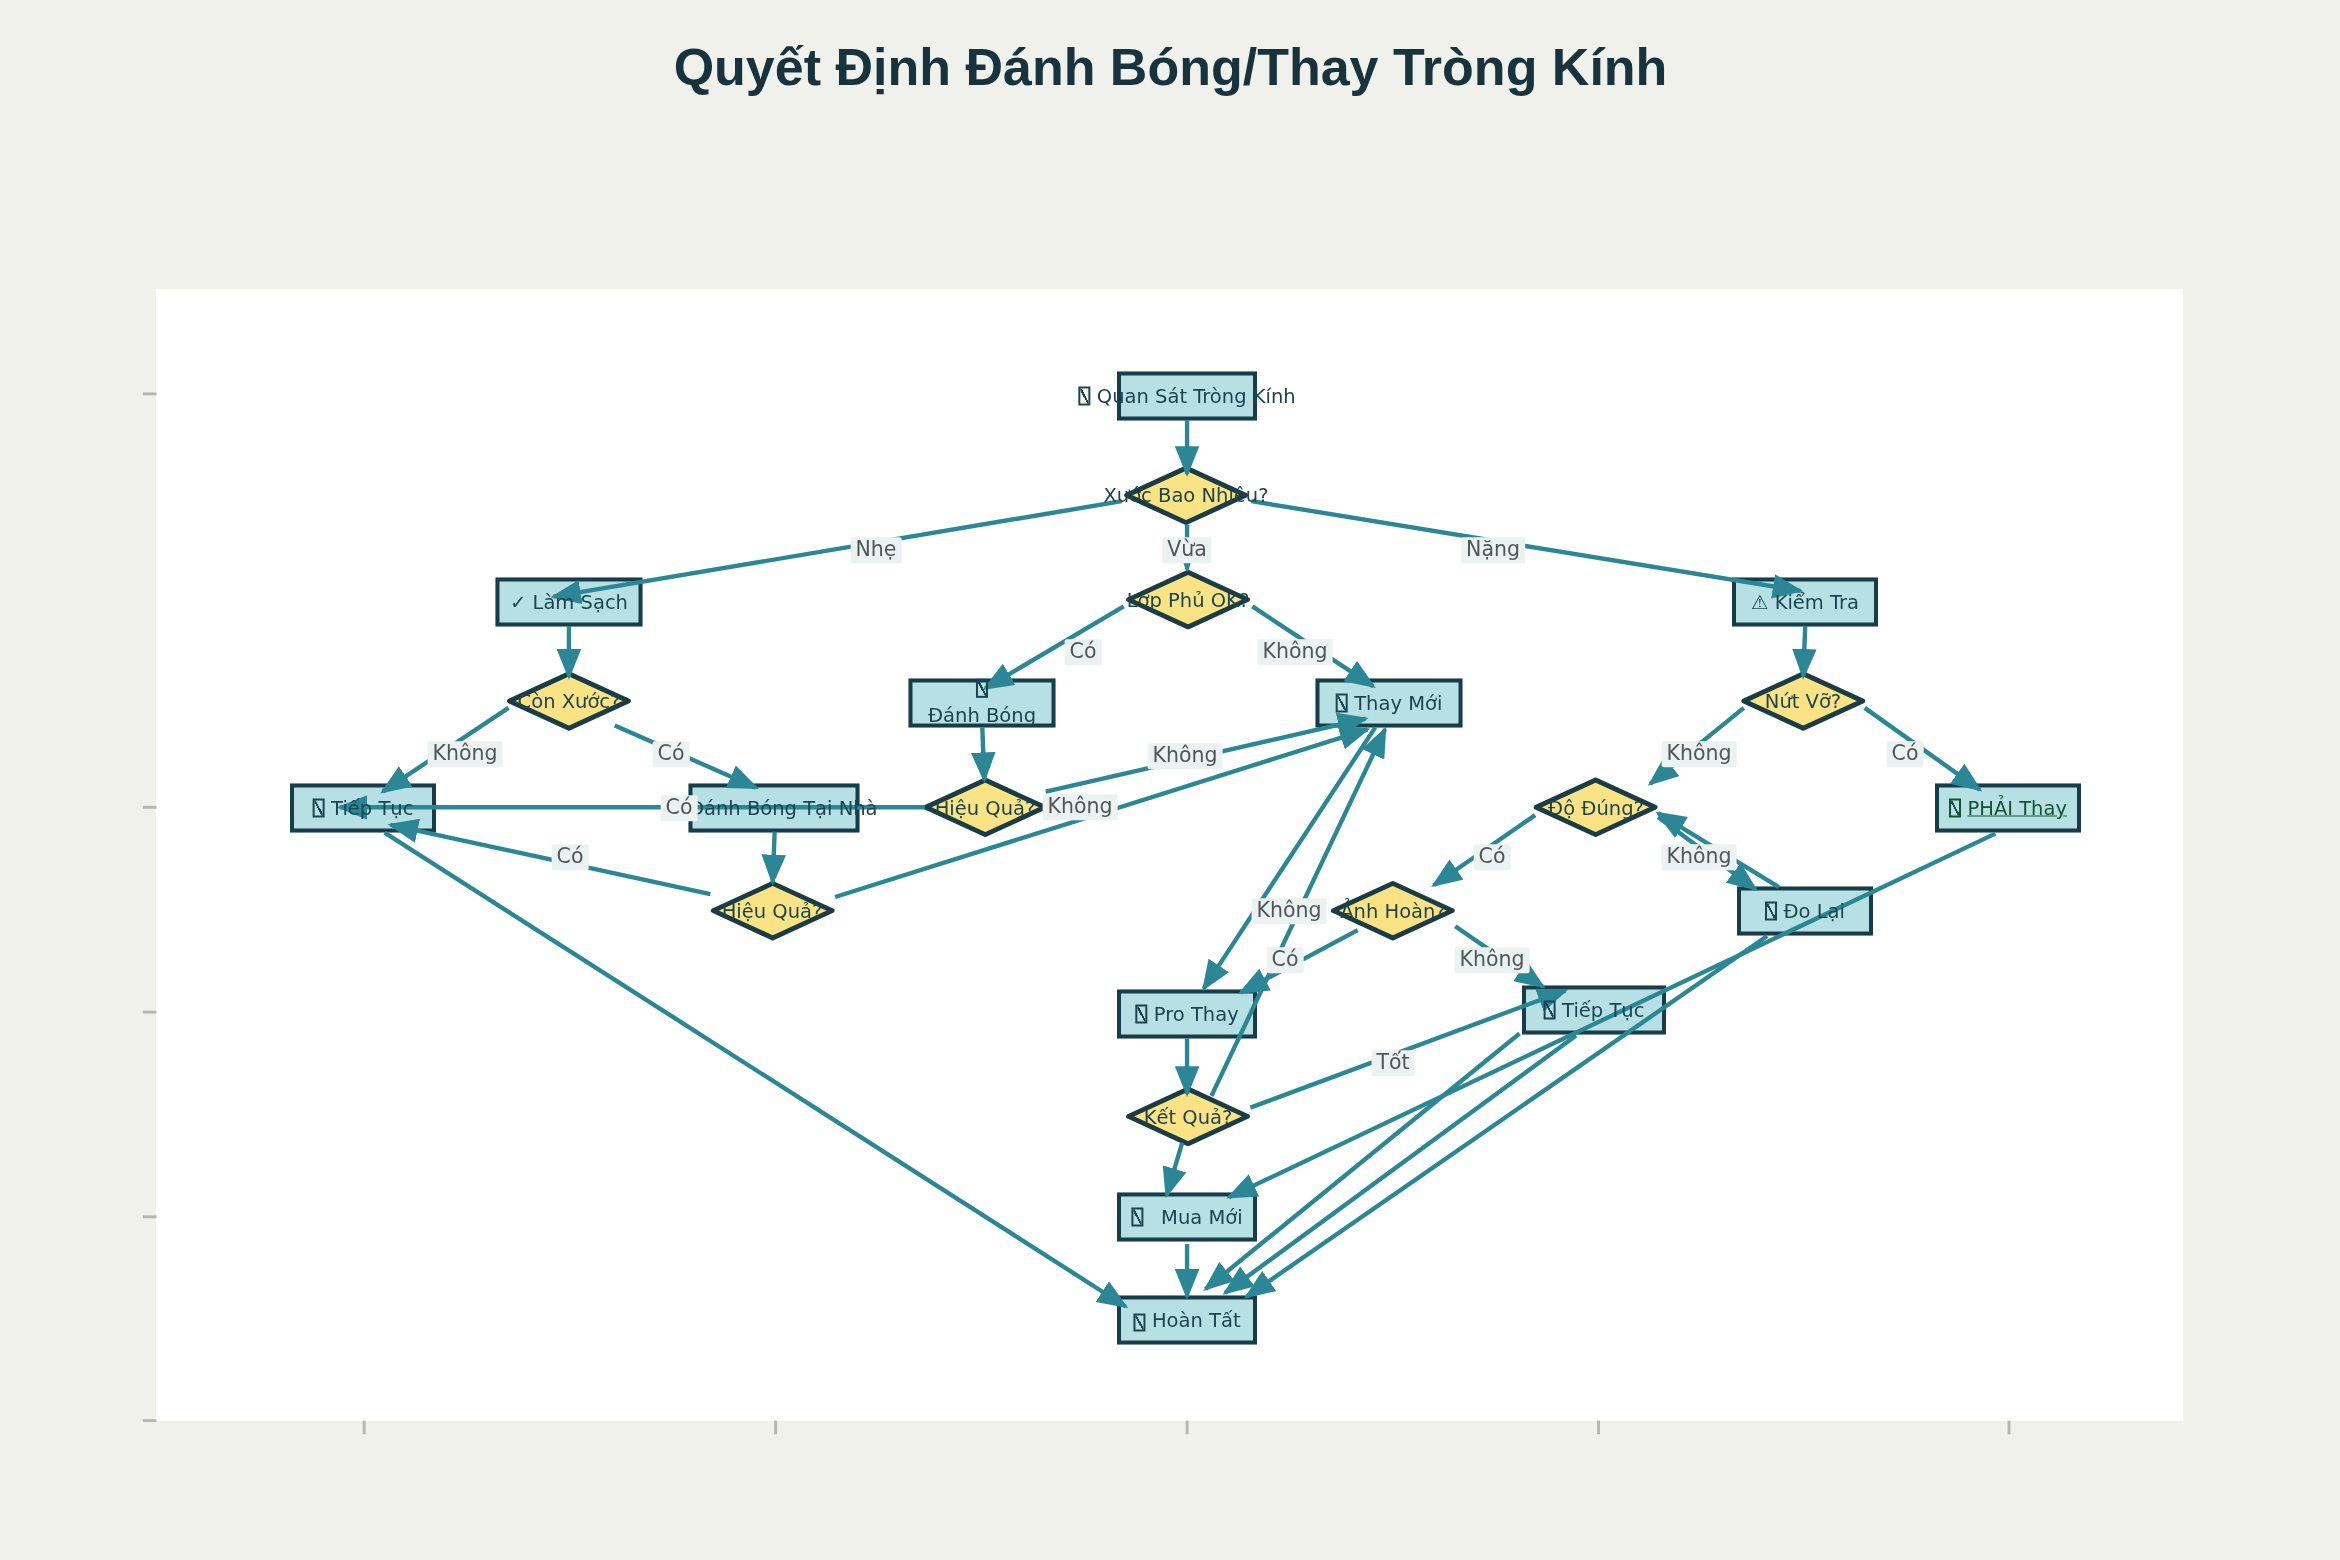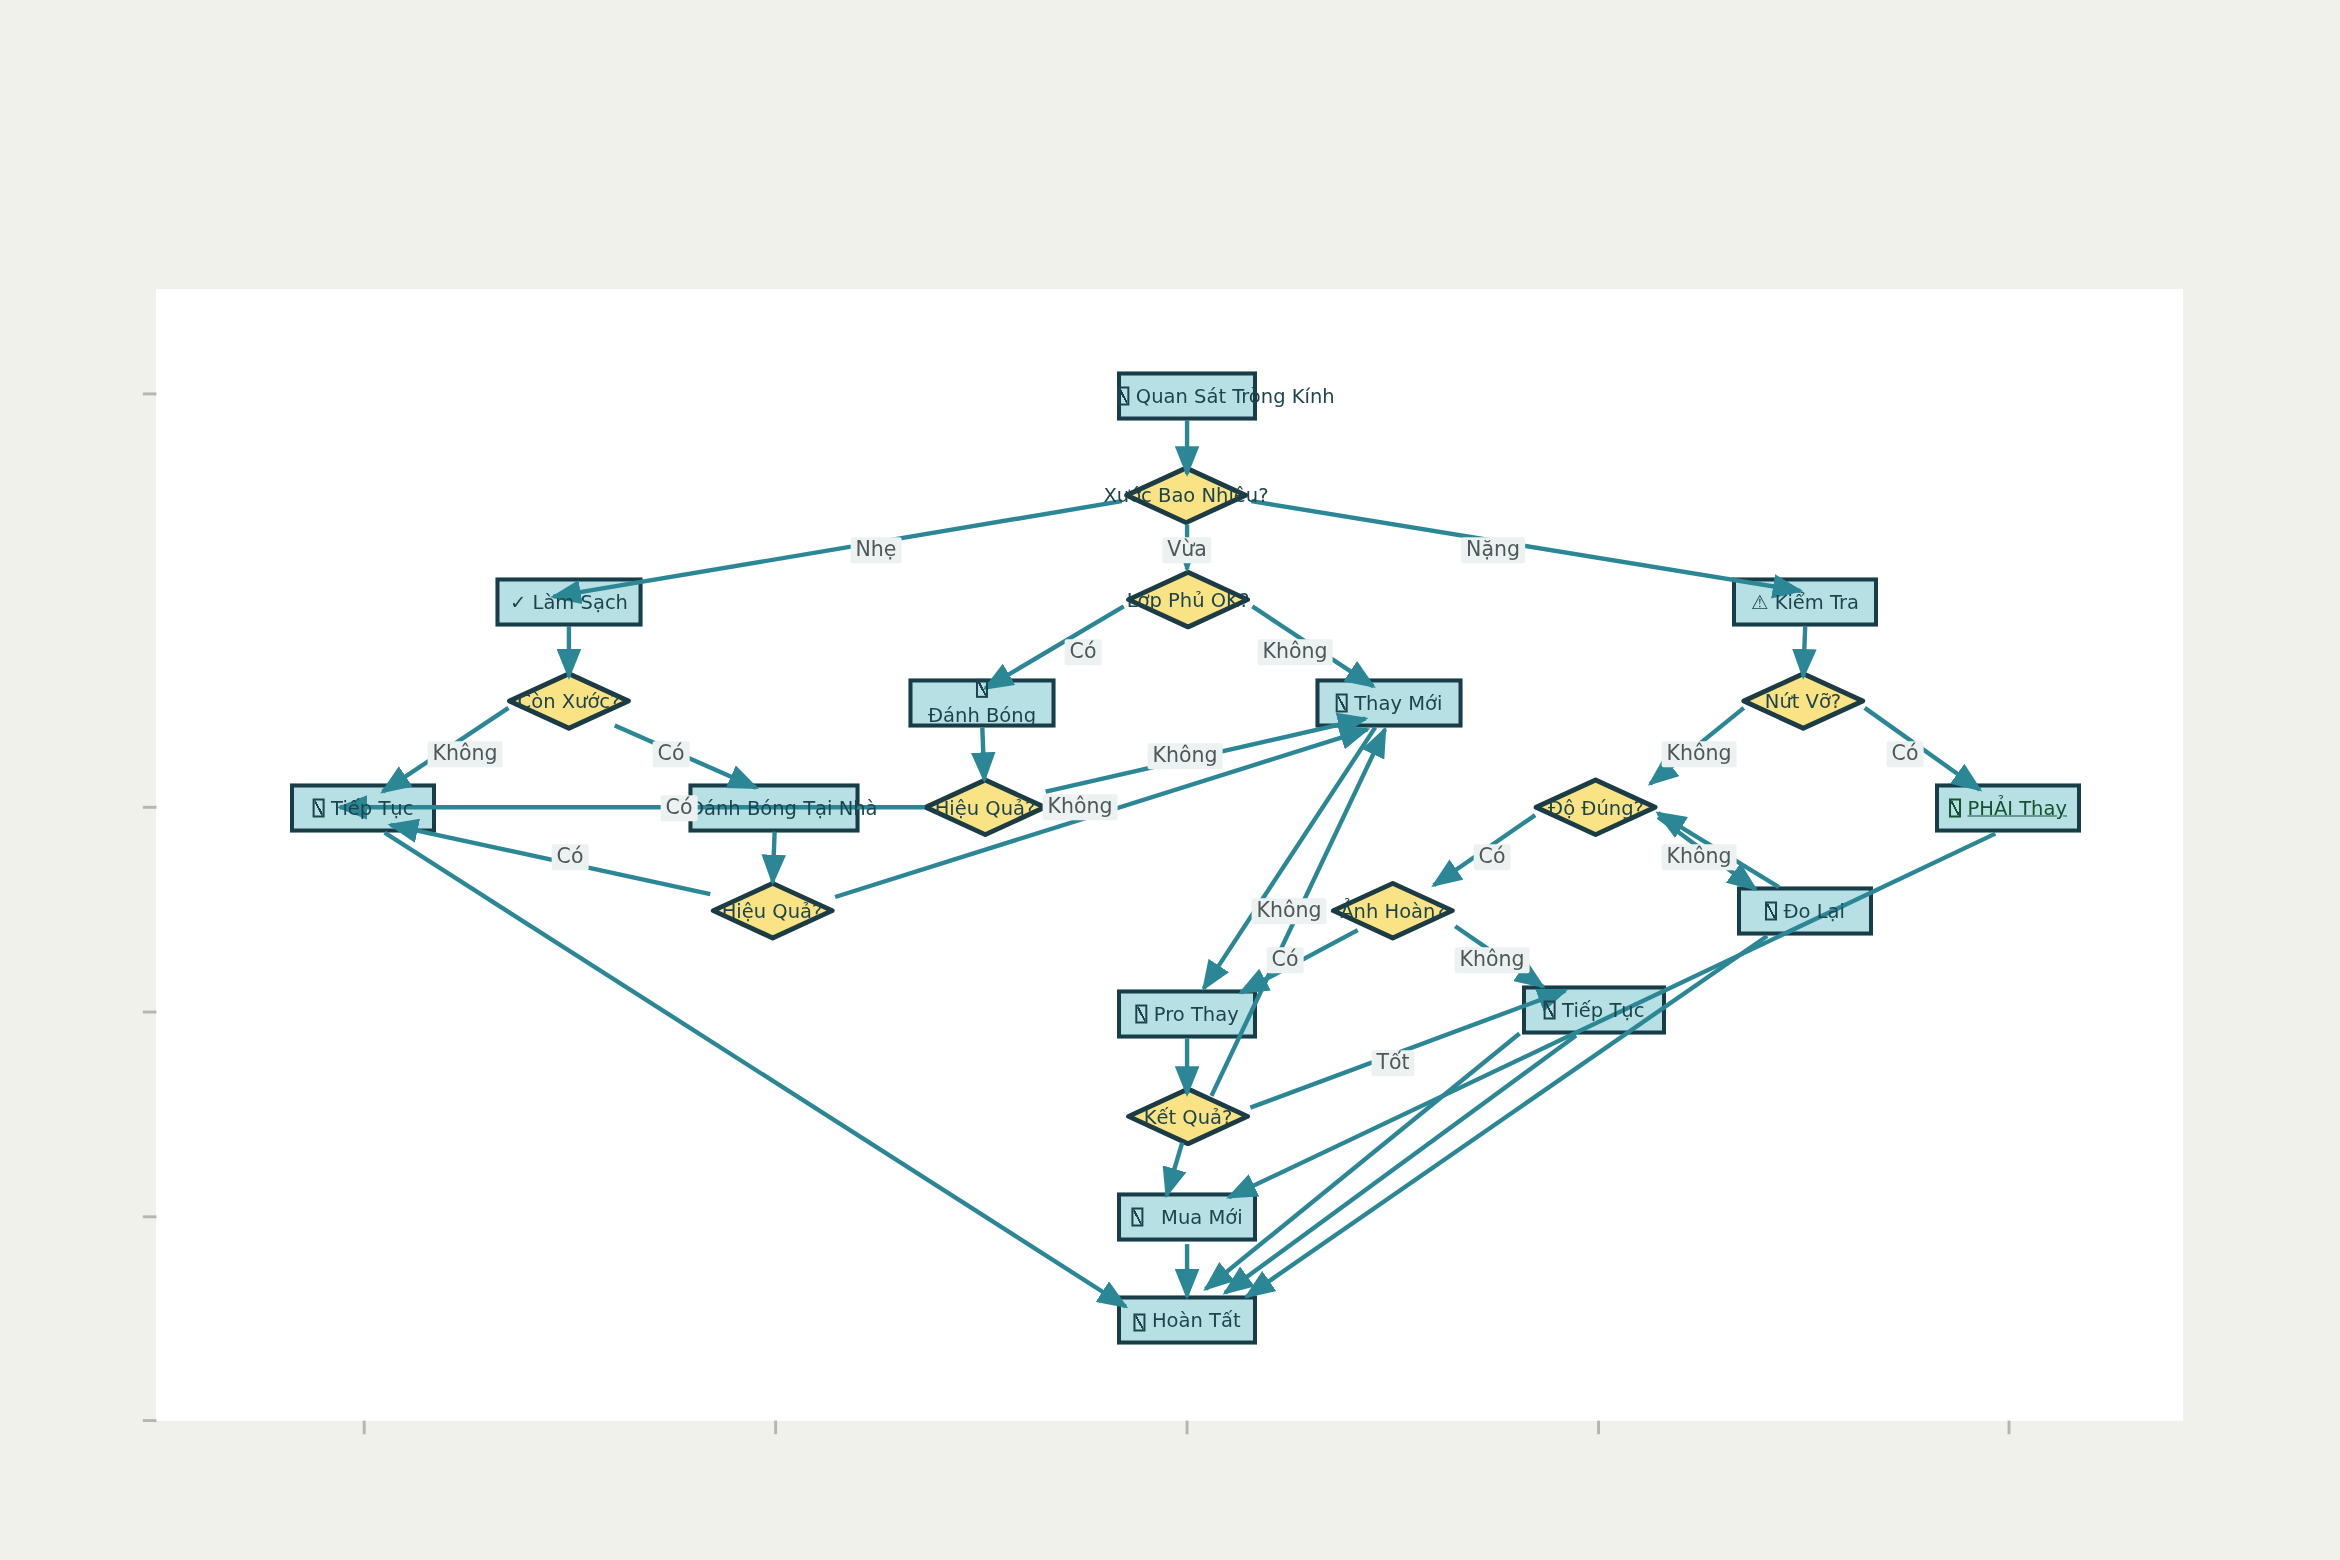--- a/index.html
+++ b/index.html
@@ -27,20 +27,21 @@
     box-sizing:border-box; border:2px solid currentColor; position:relative; }
   .tofu::after { content:""; position:absolute; inset:0;
     background:linear-gradient(to top right,
       transparent calc(50% - 1px), currentColor calc(50% - 1px),
       currentColor calc(50% + 1px), transparent calc(50% + 1px)); }
 </style>
 </head>
 <body>
 
 <div id="stage" style="background: rgb(241, 241, 236);">
+  <h1 id="page-title" style="color: rgb(23, 51, 62);">Quyết Định Đánh Bóng/Thay Tròng Kính</h1>
   <div id="plot-area" style="left: 156px; top: 289px; width: 2027px; height: 1132px; background: rgb(255, 255, 255);"></div>
   <svg id="shape-svg" class="layer" viewBox="0 0 2400 1600" xmlns="http://www.w3.org/2000/svg">
       <line x1="146" y1="404" x2="160" y2="404" stroke="#b6b6b0" stroke-width="3"></line>
       <line x1="146" y1="828" x2="160" y2="828" stroke="#b6b6b0" stroke-width="3"></line>
       <line x1="146" y1="1038" x2="160" y2="1038" stroke="#b6b6b0" stroke-width="3"></line>
       <line x1="146" y1="1248" x2="160" y2="1248" stroke="#b6b6b0" stroke-width="3"></line>
       <line x1="146" y1="1457" x2="160" y2="1457" stroke="#b6b6b0" stroke-width="3"></line>
       <line x1="373" y1="1457" x2="373" y2="1471" stroke="#b6b6b0" stroke-width="3"></line>
       <line x1="795" y1="1457" x2="795" y2="1471" stroke="#b6b6b0" stroke-width="3"></line>
       <line x1="1217" y1="1457" x2="1217" y2="1471" stroke="#b6b6b0" stroke-width="3"></line>
@@ -106,21 +107,21 @@
       <line x1="1282" y1="1136" x2="1605" y2="1016" stroke="#2b8795" stroke-width="4.5" marker-end="url(#arrow)"></line>
       <line x1="1212" y1="1172" x2="1196" y2="1226" stroke="#2b8795" stroke-width="4.5" marker-end="url(#arrow)"></line>
       <line x1="2046" y1="855" x2="1260" y2="1228" stroke="#2b8795" stroke-width="4.5" marker-end="url(#arrow)"></line>
       <line x1="1217" y1="1276" x2="1217" y2="1330" stroke="#2b8795" stroke-width="4.5" marker-end="url(#arrow)"></line>
       <line x1="394" y1="854" x2="1154" y2="1340" stroke="#2b8795" stroke-width="4.5" marker-end="url(#arrow)"></line>
       <line x1="1558" y1="1060" x2="1236" y2="1322" stroke="#2b8795" stroke-width="4.5" marker-end="url(#arrow)"></line>
       <line x1="1616" y1="1062" x2="1256" y2="1326" stroke="#2b8795" stroke-width="4.5" marker-end="url(#arrow)"></line>
       <line x1="1812" y1="960" x2="1278" y2="1330" stroke="#2b8795" stroke-width="4.5" marker-end="url(#arrow)"></line>
     </svg>
   <div id="label-layer" class="layer">
-      <div class="node-label" style="left: 1226px; top: 396px; color: rgb(29, 68, 78); text-align: center;">
+      <div class="node-label" style="left: 1187px; top: 396px; color: rgb(29, 68, 78); text-align: center;">
         <span class="tofu"></span>
         <span>Quan Sát Tròng Kính</span>
       </div>
       <div class="node-label" style="left: 569px; top: 602px; color: rgb(29, 68, 78);">
         <span>✓ Làm Sạch</span>
       </div>
       <div class="node-label" style="left: 1805px; top: 602px; color: rgb(29, 68, 78);">
         <span>⚠ Kiểm Tra</span>
       </div>
       <div class="node-label" style="left: 982px; top: 703px; color: rgb(29, 68, 78); flex-direction: column;">

